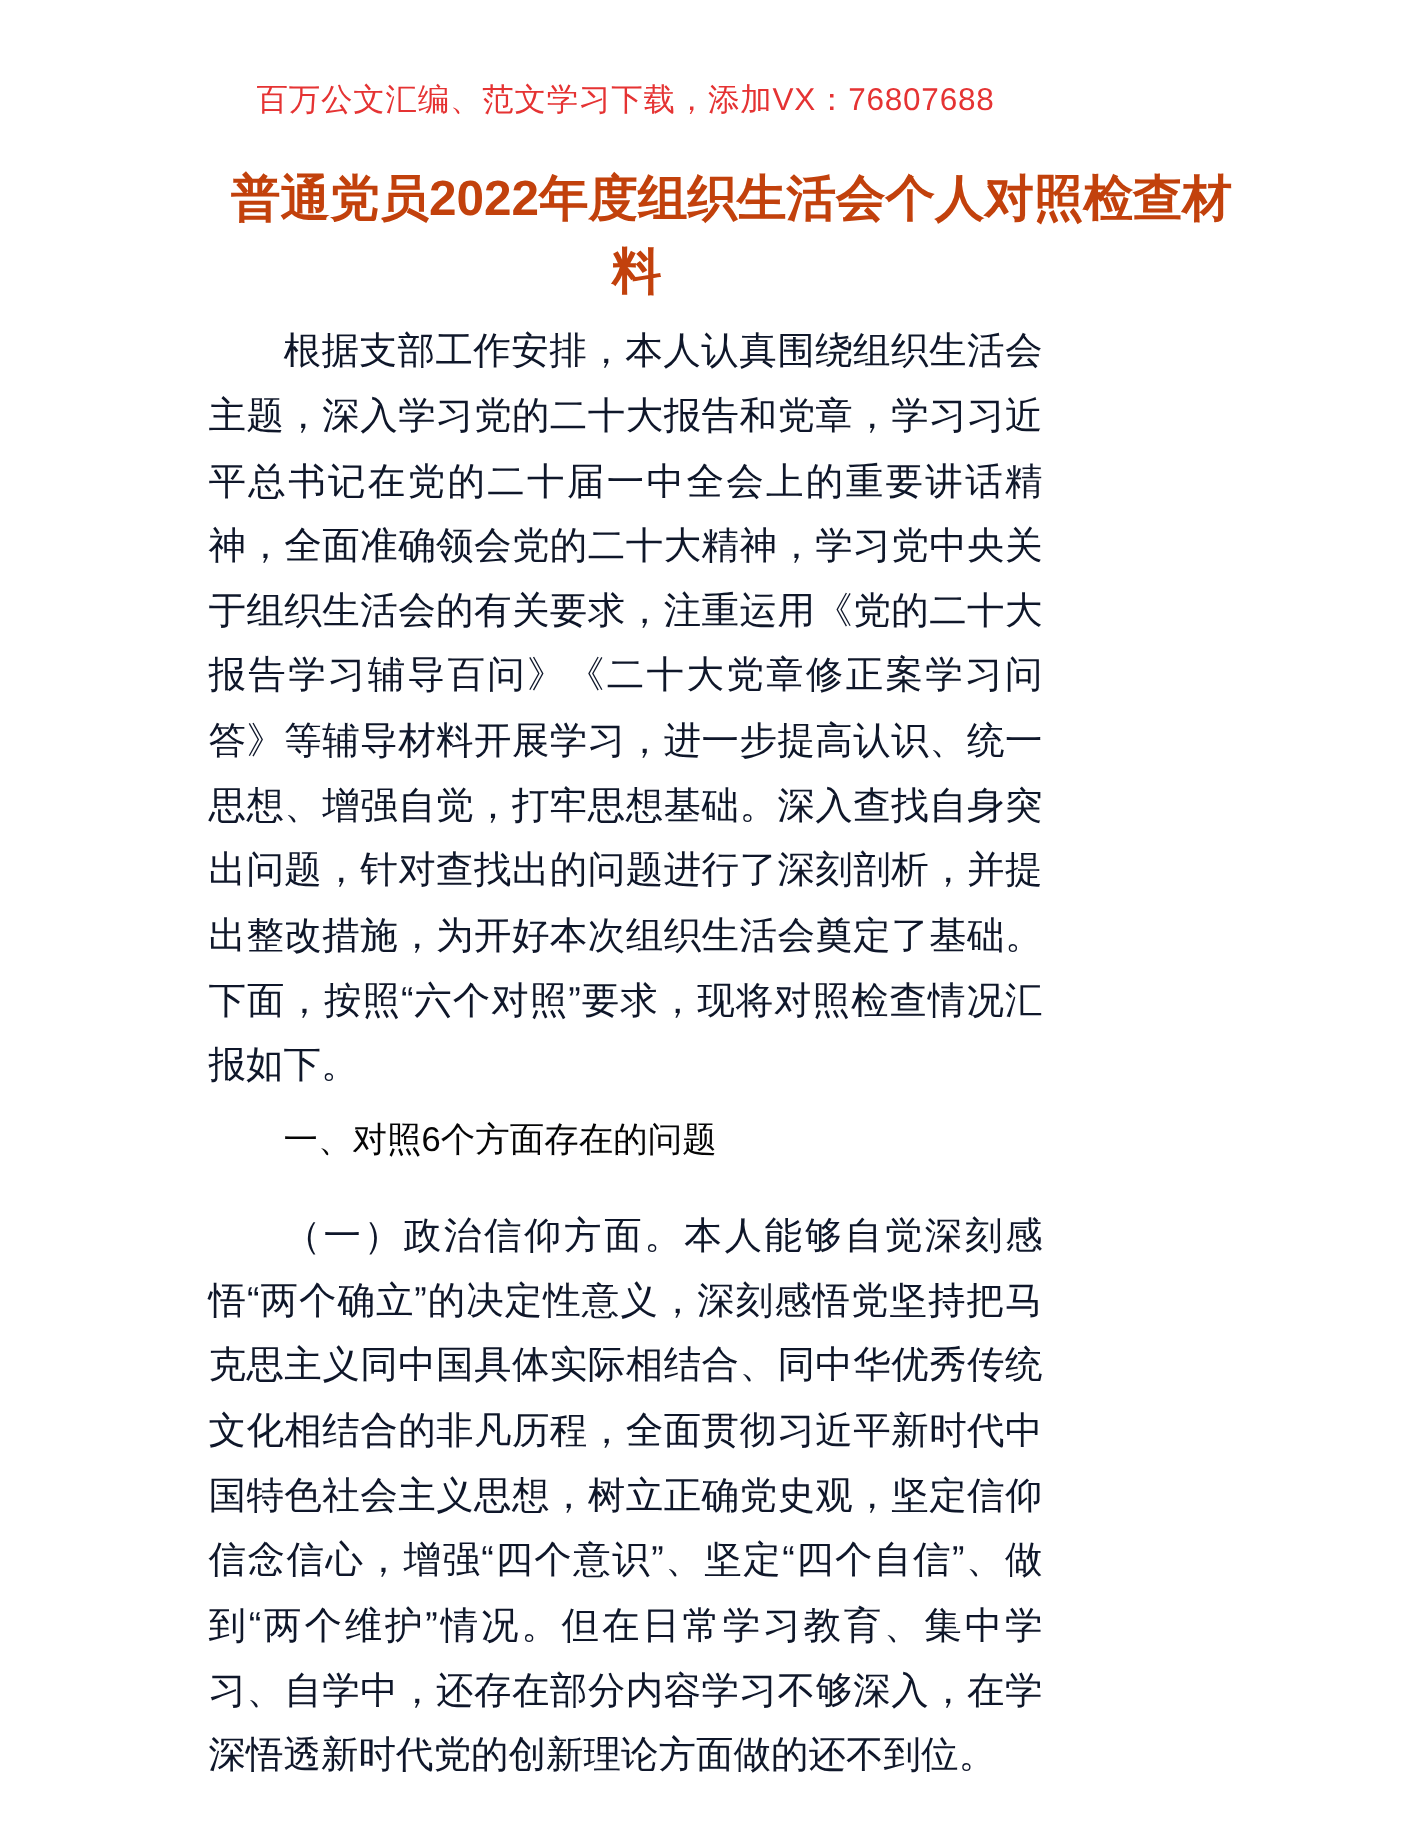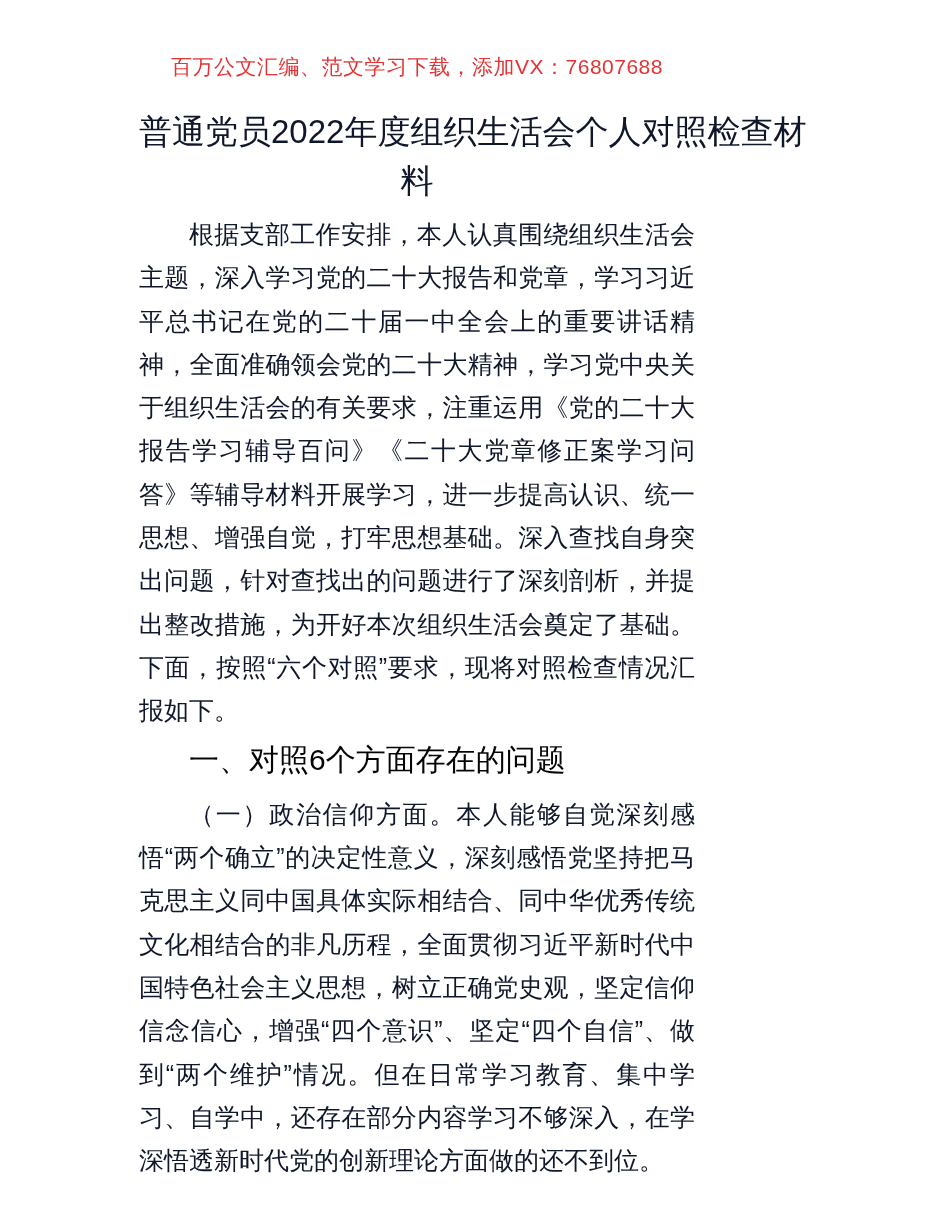--- a/index.html
+++ b/index.html
@@ -29,48 +29,49 @@
     line-height: 30px;
     letter-spacing: 0.5px;
     color: #e53333;
     white-space: nowrap;
   }
   .doc-title {
     margin-top: 25px;
     text-align: center;
     font-size: 33px;
     line-height: 49px;
-    font-weight: 400;
-    color: #0f172a;
+    font-weight: 700;
+    color: #c2410c;
+    margin-left: 15px;
   }
   .doc-title .t-line {
     white-space: nowrap;
   }
   .para {
     font-size: 25px;
     line-height: 43.3px;
     text-align: justify;
     color: #0f172a;
   }
   .para.indent {
     text-indent: 50px;
   }
   #para-1 {
     margin-top: 8px;
   }
   .section-heading {
     margin-top: 5px;
-    font-size: 30px;
+    font-size: 23px;
     line-height: 43.3px;
     text-indent: 50px;
     color: #050505;
     white-space: nowrap;
   }
   #para-2 {
-    margin-top: 12px;
+    margin-top: 22px;
   }
 </style>
 </head>
 <body>
 
 <div class="page">
   <div class="content">
 
     <div class="watermark">百万公文汇编、范文学习下载，添加VX：76807688</div>
 

